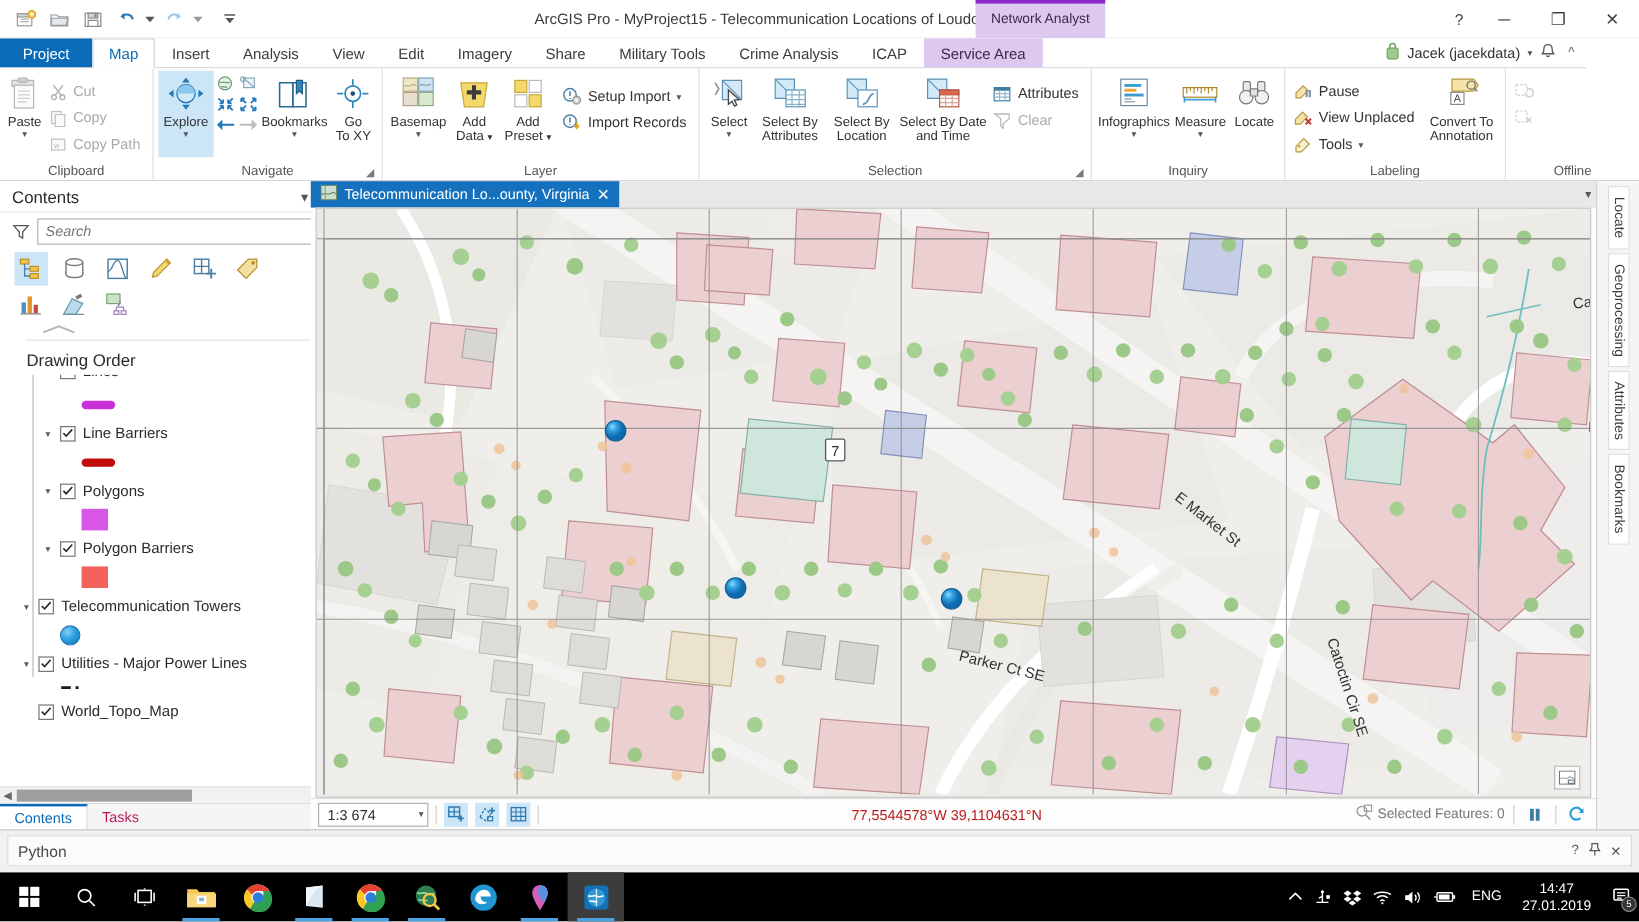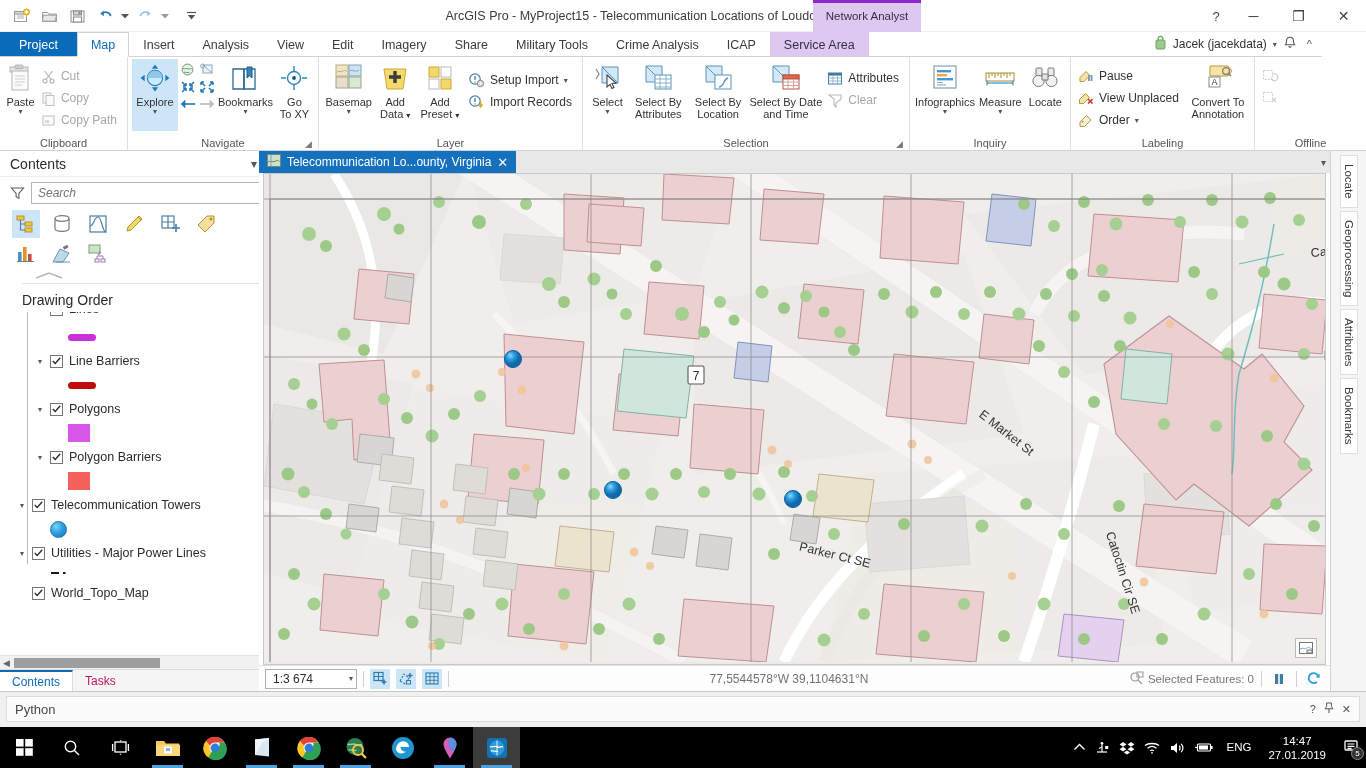--- a/index.html
+++ b/index.html
@@ -190,21 +190,21 @@
   }
   .scale-combo {
     width: 92px; height: 20px; border: 1px solid #b0b0b0; background: #fff;
     display: flex; align-items: center; padding: 0 3px 0 7px; font-size: 12px; cursor: pointer;
   }
   .scale-combo .cv { flex: 1; }
   .scale-combo .ca { font-size: 8px; color: #555; }
   .sb-div { width: 1px; height: 16px; background: #d0d0d0; }
   .sb-ic { width: 20px; height: 20px; display: flex; align-items: center; justify-content: center; cursor: pointer; }
   .sb-ic.on { background: #cde6f7; }
-  .coord { margin-left: auto; margin-right: auto; font-size: 12px; color: #737373; }
+  .coord { margin-left: auto; margin-right: auto; font-size: 12px; color: #b91c1c; }
   .sb-right { display: flex; align-items: center; gap: 7px; }
   .selfeat { font-size: 11.5px; color: #777; display: flex; align-items: center; gap: 4px; }
 
   
   .right-dock {
     position: absolute; right: 0; top: 0; width: 36px; height: 540px;
     background: #f5f5f5; border-left: 1px solid #d2d2d2;
     display: flex; flex-direction: column; align-items: center; padding-top: 4px;
   }
   .dock-tab {
@@ -695,21 +695,21 @@
               <path d="M1.5 8.5 7.5 2.5l4 4-6 6h-4z" fill="#f5e2a8" stroke="#b79a3f"></path>
               <path d="M10 8l4.5 4.5M14.5 8 10 12.5" stroke="#c23b2e" stroke-width="1.7"></path>
             </svg>
             <span>View Unplaced</span>
           </div>
           <div class="smallbtn">
             <svg width="16" height="15" viewBox="0 0 16 15">
               <path d="M2 9 8.5 2.5l4.5 4.5-6.5 6.5H2z" fill="#f7efd2" stroke="#b79a3f"></path>
               <circle cx="4.6" cy="8.8" r="1" fill="#b79a3f"></circle>
             </svg>
-            <span>Order</span>
+            <span>Tools</span>
             <span style="font-size:8px;color:#555">▾</span>
           </div>
         </div>
         <div class="bigbtn w72" style="width:84px">
           <div class="ic">
             <svg width="34" height="32" viewBox="0 0 34 32">
               <path d="M9 3h18l4 5-4 5H9z" fill="#f7e3a6" stroke="#b79a3f"></path>
               <circle cx="25" cy="8" r="3.4" fill="none" stroke="#7a7a7a" stroke-width="1.2"></circle>
               <path d="M27.6 10.6 30 13" stroke="#7a7a7a" stroke-width="1.4"></path>
               <rect x="8" y="14" width="11" height="10" fill="#fff" stroke="#8a8a8a"></rect>

